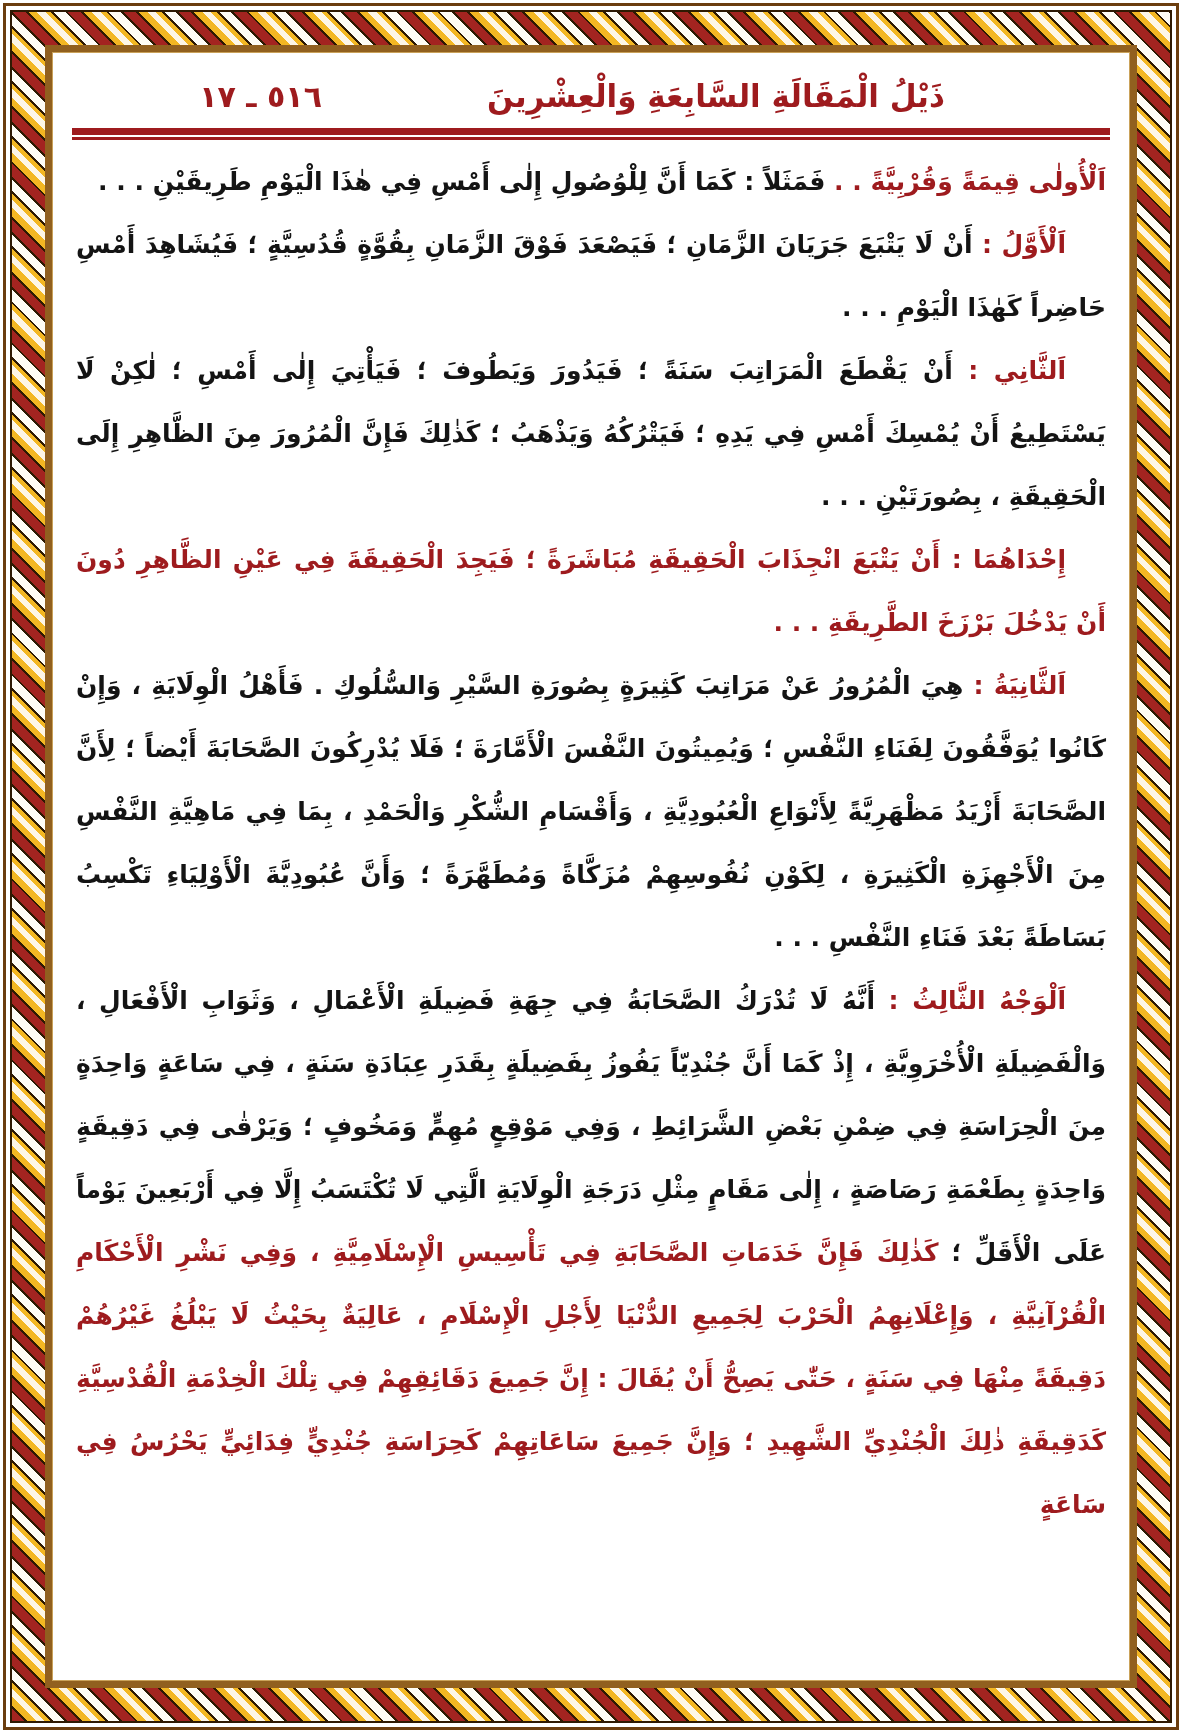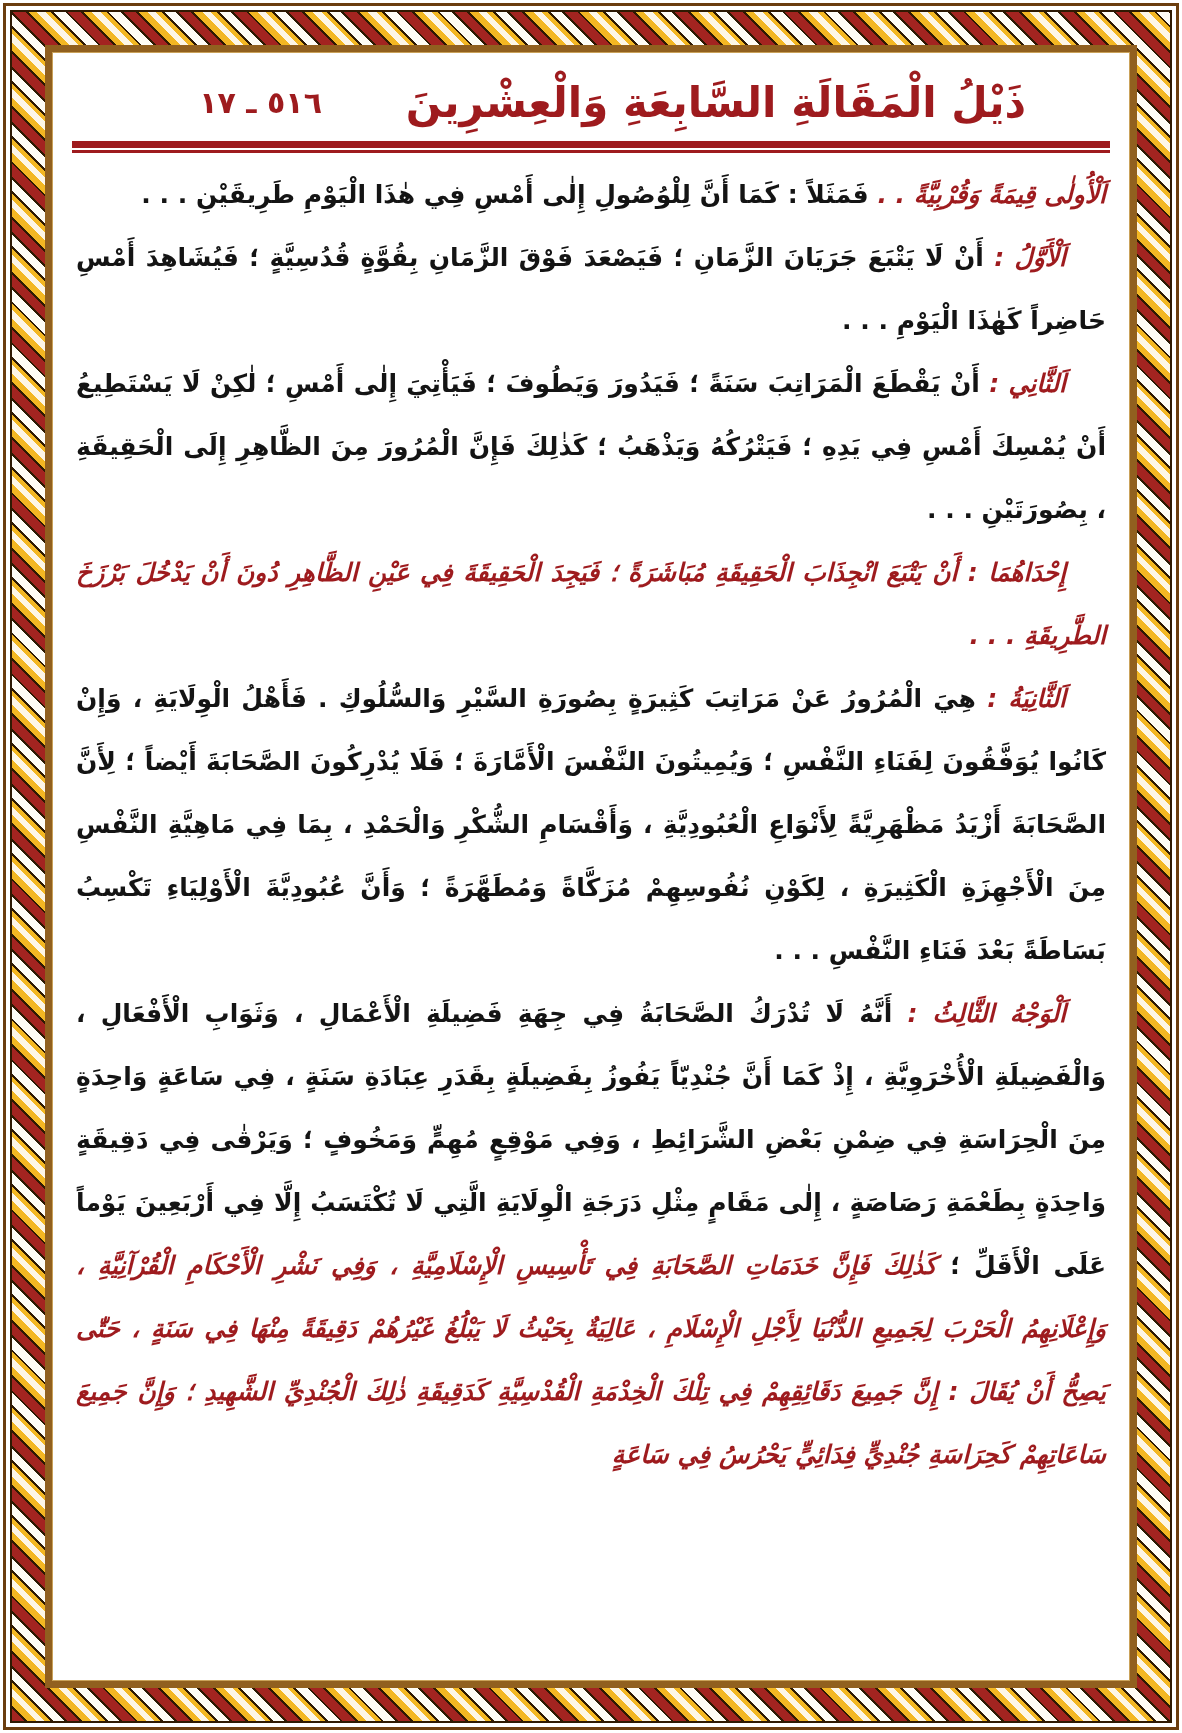--- a/index.html
+++ b/index.html
@@ -52,21 +52,21 @@
   }
   
   .header{
     display:flex;
     align-items:center;
     margin-top:8px;
   }
   .title{
     flex:1;
     text-align:center;
-    font-size:42px;
+    font-size:31px;
     font-weight:bold;
     color:var(--accent-red);
     margin:0;
     letter-spacing:0.5px;
   }
   .pagenum{
     width:250px;
     text-align:right;
     font-size:30px;
     font-weight:bold;
@@ -92,21 +92,20 @@
   }
   .body-text p{
     margin:0;
     text-indent:40px;
   }
   .body-text p.no-indent{
     text-indent:0;
   }
   .red{
     color:var(--accent-red);
-    font-style:italic;
   }
 </style>
 </head>
 <body>
 
 <div class="page">
   <div class="frame-outer"></div>
   <div class="frame-chain"></div>
 
   <div class="content">

